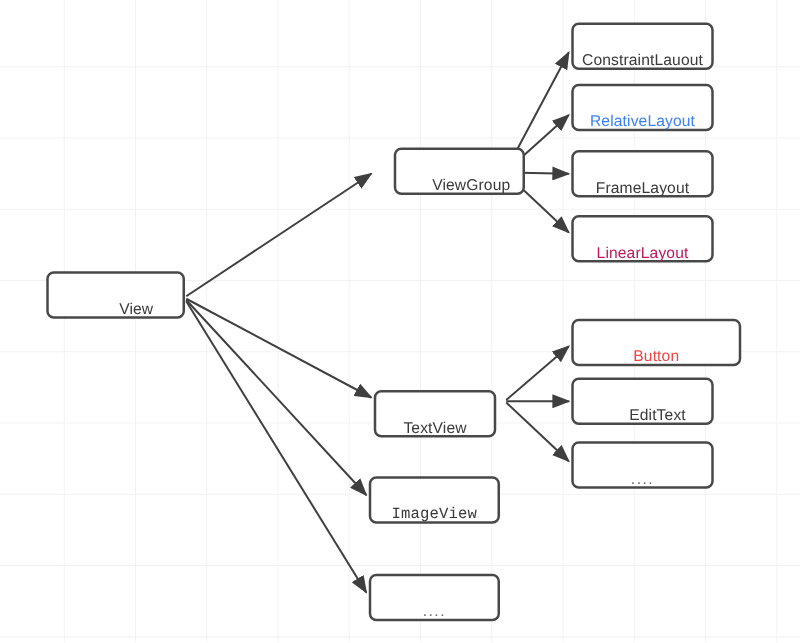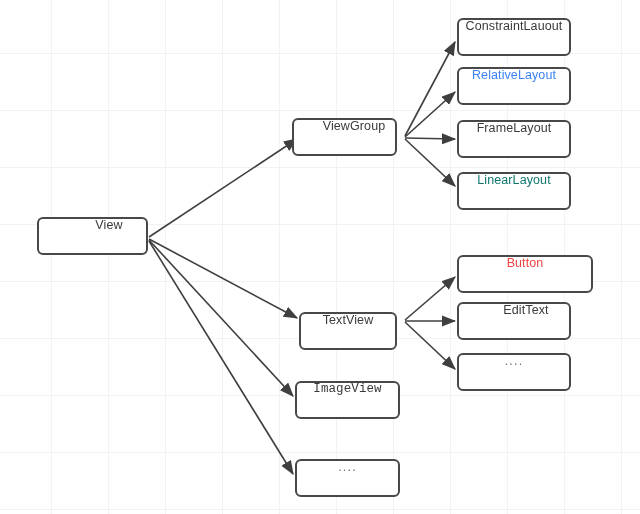--- a/index.html
+++ b/index.html
@@ -31,21 +31,21 @@
   .node {
     position: absolute;
     box-sizing: border-box;
     background: #ffffff;
     border: 2px solid #484848;
     border-radius: 6px;
     color: #3a3a3a;
     font-size: 12.5px;
     letter-spacing: 0.1px;
     display: flex;
-    align-items: flex-start;
+    align-items: flex-end;
     justify-content: center;
     text-align: center;
     z-index: 2;
   }
   .node-label {
     display: block;
     line-height: 1;
     white-space: nowrap;
   }
   .dots {
@@ -75,42 +75,42 @@
         <line x1="405" y1="139" x2="455" y2="186" stroke="#3f3f3f" stroke-width="1.6" marker-end="url(#arrowhead)"></line>
         <line x1="405" y1="320" x2="455" y2="277" stroke="#3f3f3f" stroke-width="1.6" marker-end="url(#arrowhead)"></line>
         <line x1="405" y1="321" x2="455" y2="321" stroke="#3f3f3f" stroke-width="1.6" marker-end="url(#arrowhead)"></line>
         <line x1="405" y1="322" x2="455" y2="369" stroke="#3f3f3f" stroke-width="1.6" marker-end="url(#arrowhead)"></line>
       </g>
   </svg>
   <div id="node-layer">
       <div class="node" style="left: 37px; top: 217px; width: 111px; height: 38px; border-color: rgb(72, 72, 72); background: rgb(255, 255, 255); color: rgb(58, 58, 58); padding-left: 33px;">
         <span class="node-label">View</span>
       </div>
-      <div class="node" style="left: 292px; top: 118px; width: 105px; height: 38px; border-color: rgb(72, 72, 72); background: rgb(255, 255, 255); color: rgb(58, 58, 58); padding-left: 19px;">
+      <div class="node" style="left: 315px; top: 118px; width: 105px; height: 38px; border-color: rgb(72, 72, 72); background: rgb(255, 255, 255); color: rgb(58, 58, 58); padding-left: 19px;">
         <span class="node-label">ViewGroup</span>
       </div>
       <div class="node" style="left: 299px; top: 312px; width: 98px; height: 38px; border-color: rgb(72, 72, 72); background: rgb(255, 255, 255); color: rgb(58, 58, 58);">
         <span class="node-label">TextView</span>
       </div>
       <div class="node" style="left: 295px; top: 381px; width: 105px; height: 38px; border-color: rgb(72, 72, 72); background: rgb(255, 255, 255); color: rgb(58, 58, 58); font-family: Liberation Mono, monospace;">
         <span class="node-label">ImageView</span>
       </div>
       <div class="node" style="left: 295px; top: 459px; width: 105px; height: 38px; border-color: rgb(72, 72, 72); background: rgb(255, 255, 255); color: rgb(58, 58, 58);">
         <span class="node-label dots">....</span>
       </div>
       <div class="node" style="left: 457px; top: 18px; width: 114px; height: 38px; border-color: rgb(72, 72, 72); background: rgb(255, 255, 255); color: rgb(58, 58, 58);">
         <span class="node-label">ConstraintLauout</span>
       </div>
       <div class="node" style="left: 457px; top: 67px; width: 114px; height: 38px; border-color: rgb(72, 72, 72); background: rgb(255, 255, 255); color: #3b82f6;">
         <span class="node-label">RelativeLayout</span>
       </div>
       <div class="node" style="left: 457px; top: 120px; width: 114px; height: 38px; border-color: rgb(72, 72, 72); background: rgb(255, 255, 255); color: rgb(58, 58, 58);">
         <span class="node-label">FrameLayout</span>
       </div>
-      <div class="node" style="left: 457px; top: 172px; width: 114px; height: 38px; border-color: rgb(72, 72, 72); background: rgb(255, 255, 255); color: #0f766e;">
+      <div class="node" style="left: 457px; top: 172px; width: 114px; height: 38px; border-color: rgb(72, 72, 72); background: rgb(255, 255, 255); color: #be185d;">
         <span class="node-label">LinearLayout</span>
       </div>
       <div class="node" style="left: 457px; top: 255px; width: 136px; height: 38px; border-color: rgb(72, 72, 72); background: rgb(255, 255, 255); color: #ef4444;">
         <span class="node-label">Button</span>
       </div>
       <div class="node" style="left: 457px; top: 302px; width: 114px; height: 38px; border-color: rgb(72, 72, 72); background: rgb(255, 255, 255); color: rgb(58, 58, 58); padding-left: 24px;">
         <span class="node-label">EditText</span>
       </div>
       <div class="node" style="left: 457px; top: 353px; width: 114px; height: 38px; border-color: rgb(72, 72, 72); background: rgb(255, 255, 255); color: rgb(58, 58, 58);">
         <span class="node-label dots">....</span>

